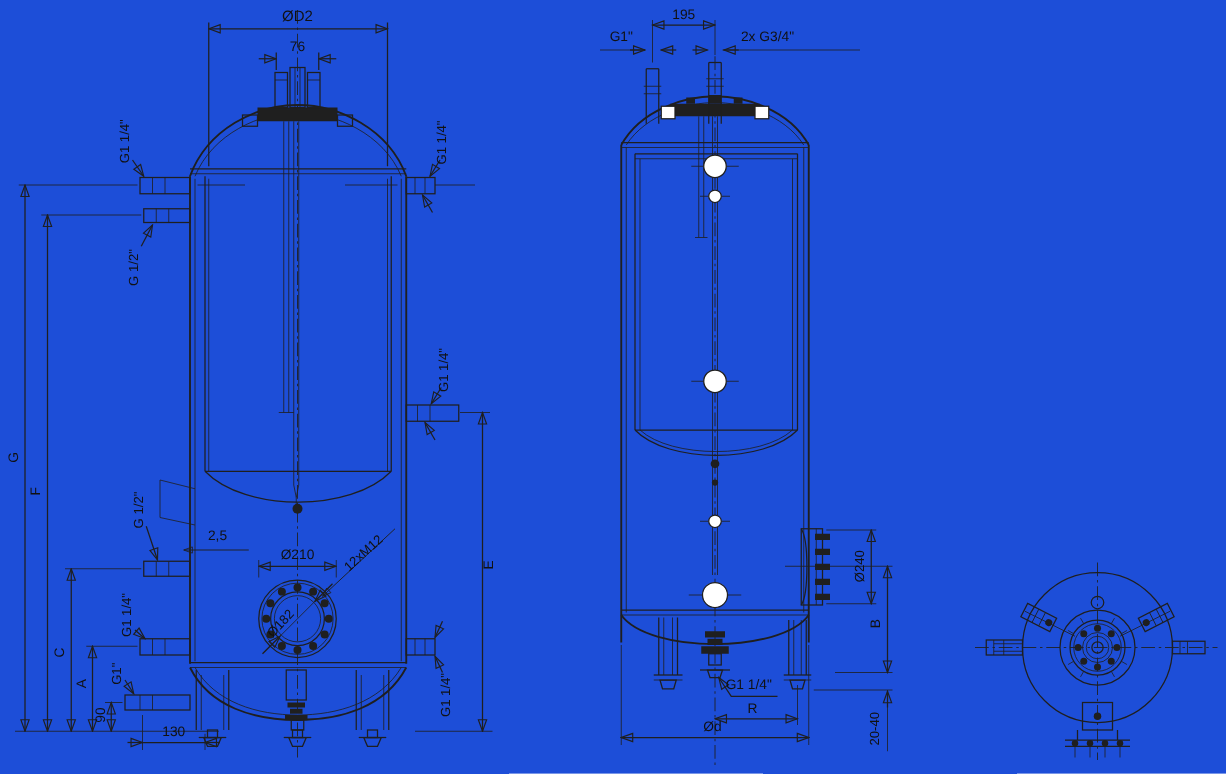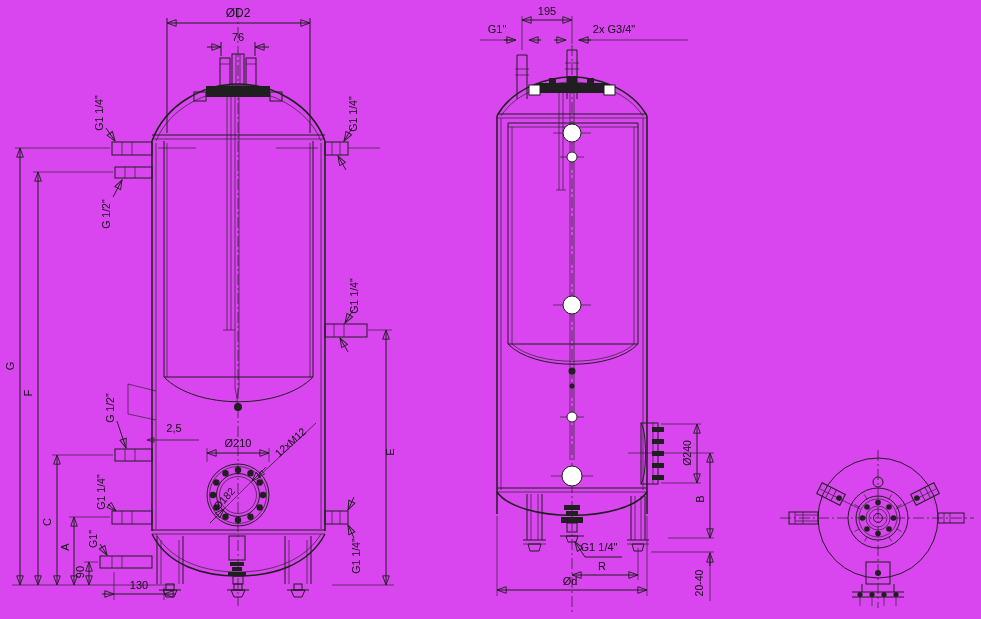--- a/index.html
+++ b/index.html
@@ -1,16 +1,16 @@
 <!DOCTYPE html>
 <html><head>
 <meta charset="utf-8">
 <style>
   html,body{margin:0;padding:0;background:#ffffff;}
-  .canvas{position:relative;width:981px;height:619px;background:#d946ef;overflow:hidden;}
+  .canvas{position:relative;width:981px;height:619px;background:#1d4ed8;overflow:hidden;}
   svg{position:absolute;left:0;top:0;}
   svg line,svg path,svg rect,svg circle,svg ellipse{stroke:#1f1f1f;fill:none;stroke-width:1;stroke-linecap:butt;}
   .thick{stroke-width:1.5;}
   .med{stroke-width:1;}
   .thin{stroke-width:.65;}
   .dim{stroke-width:.75;}
   .f{fill:#1f1f1f;stroke:none;}
   .wf{fill:#ffffff;}
   .cl{stroke-width:.7;stroke-dasharray:11 3 2 3;}
   text{fill:#111;stroke:none;font-family:"Liberation Sans",sans-serif;font-size:11px;}

